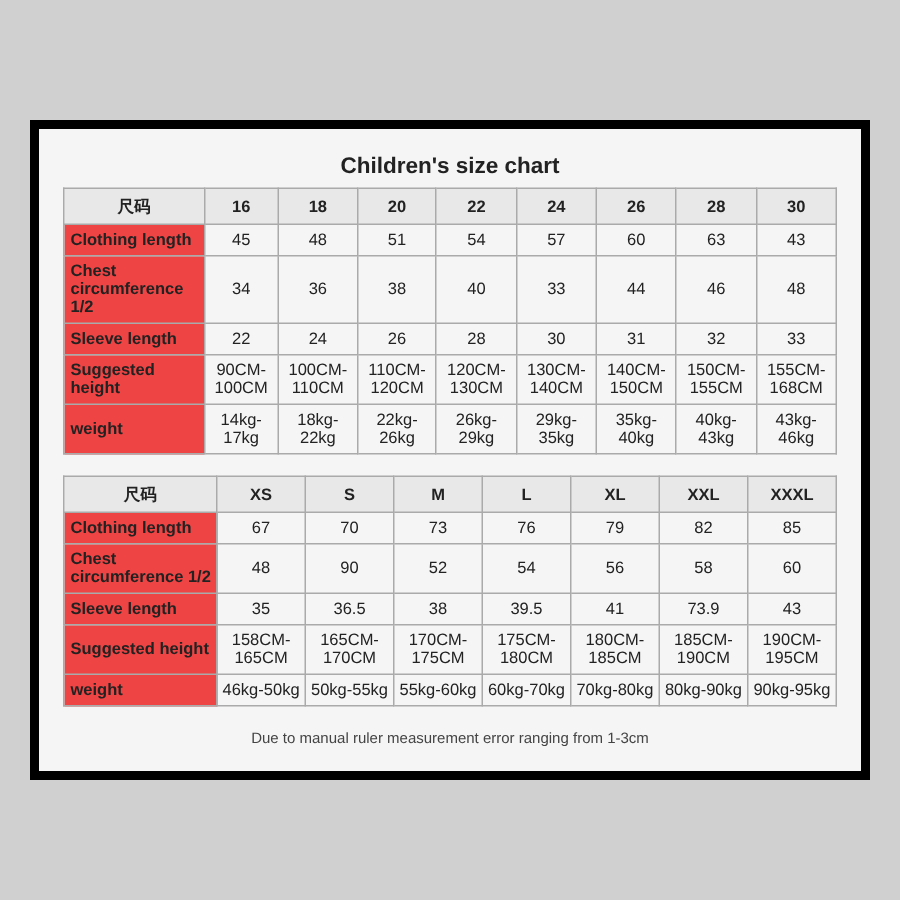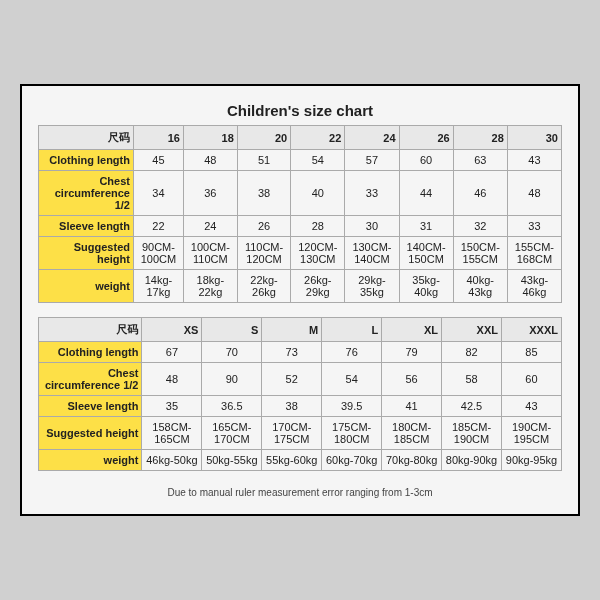--- a/index.html
+++ b/index.html
@@ -9,21 +9,21 @@
       justify-content: center;
       align-items: center;
       width: 600px;
       height: 600px;
       font-family: Arial, sans-serif;
     }
     .card {
       background: #f5f5f5;
       width: 560px;
       padding: 16px;
-      border: 2px solid #000000;
+      border: 6px solid #000000;
     }
     .section-title {
       text-align: center;
       font-size: 15px;
       font-weight: bold;
       margin-bottom: 6px;
       color: #222;
     }
     table {
       width: 100%;
@@ -33,27 +33,26 @@
     }
     th, td {
       border: 1px solid #aaa;
       text-align: center;
       padding: 4px 3px;
       color: #222;
     }
     th {
       background: #e8e8e8;
       font-weight: bold;
-      text-align: right;
     }
     td.row-label {
-      text-align: right;
+      text-align: left;
       font-weight: bold;
       padding-left: 4px;
-      background: #fde047;
+      background: #ef4444;
       min-width: 55px;
     }
     .note {
       text-align: center;
       font-size: 10px;
       color: #444;
       margin-top: 16px;
     }
   </style>
 </head>
@@ -169,21 +168,21 @@
           <td>58</td>
           <td>60</td>
         </tr>
         <tr>
           <td class="row-label">Sleeve length</td>
           <td>35</td>
           <td>36.5</td>
           <td>38</td>
           <td>39.5</td>
           <td>41</td>
-          <td>42.5</td>
+          <td>73.9</td>
           <td>43</td>
         </tr>
         <tr>
           <td class="row-label">Suggested height</td>
           <td>158CM-165CM</td>
           <td>165CM-170CM</td>
           <td>170CM-175CM</td>
           <td>175CM-180CM</td>
           <td>180CM-185CM</td>
           <td>185CM-190CM</td>

